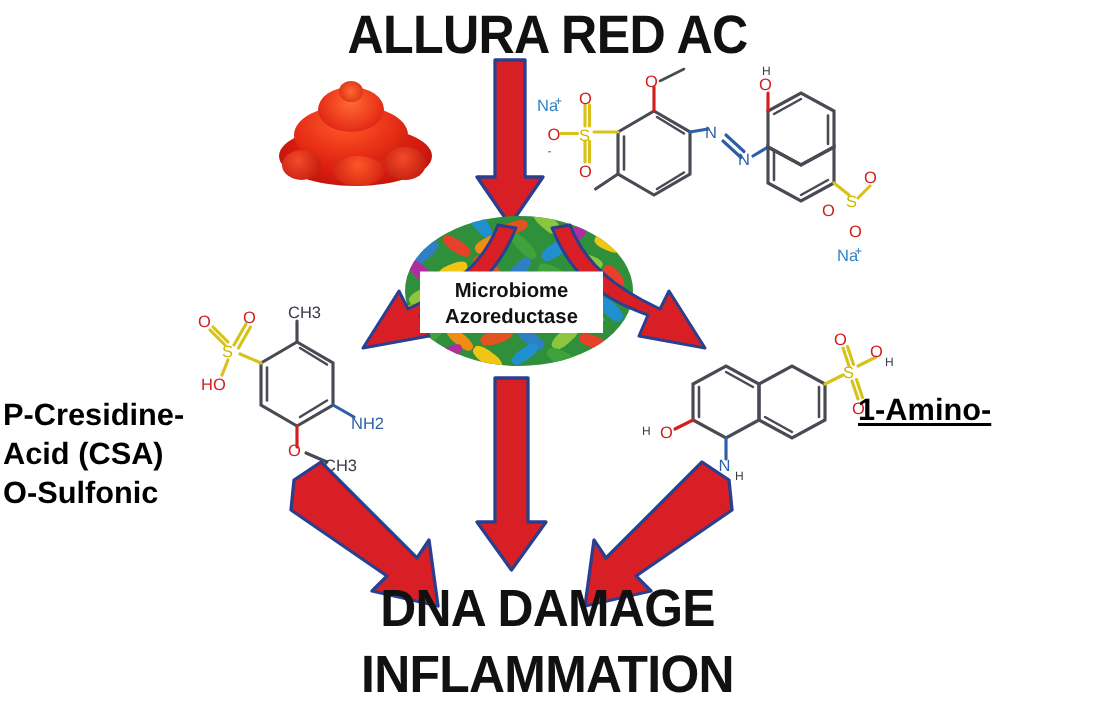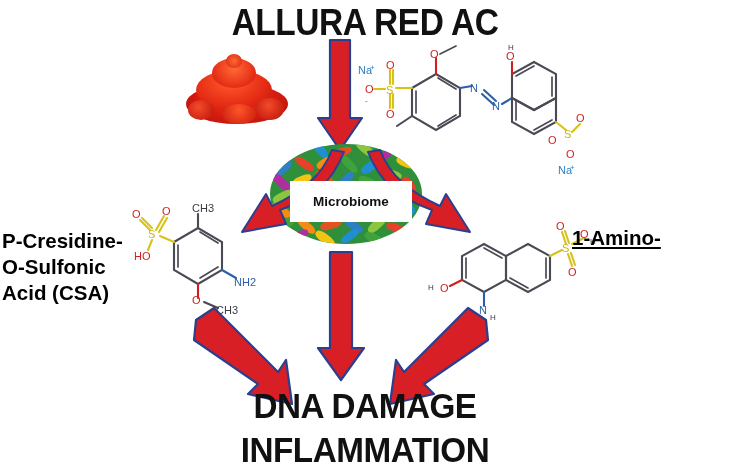--- a/index.html
+++ b/index.html
@@ -44,20 +44,21 @@
     transform: scaleX(0.95);
   }
   .outcome-line { display: block; }
 
   
   .side-label {
     font-weight: 700;
     font-size: 20.5px;
     line-height: 26px;
     color: #000000;
+    margin-top: 36px;
   }
   #label-csa { left: 2px; top: 228px; width: 140px; text-align: left; }
   #label-ansa { left: 572px; top: 225px; width: 158px; text-align: left; text-decoration: underline; }
   #label-ansa .ln-last { display:block; text-align: center; }
   .ln { display: block; }
 
   
   #powder {
     left: 182px; top: 54px;
     width: 110px; height: 72px;
@@ -73,21 +74,21 @@
     width: 152px; height: 100px;
     border-radius: 50%;
     overflow: hidden;
     background: #2f8f3a;
   }
   .bact {
     position: absolute;
     border-radius: 40%;
   }
   #micro-label {
-    left: 290px; top: 181px;
+    left: 280px; top: 181px;
     width: 122px; height: 41px;
     background: #ffffff;
     display: flex;
     flex-direction: column;
     align-items: center;
     justify-content: center;
     font-size: 13.5px;
     font-weight: 700;
     color: #111111;
     line-height: 17px;
@@ -239,20 +240,21 @@
 
   <svg class="arrow-svg" style="left:236px;top:148px;" width="240" height="140">
 
     <path d="M 108,4 C 96,34 78,50 44,62 L 50,76 L 6,84 L 30,46 L 36,58 C 66,44 86,28 96,2 Z" fill="#d81f26" stroke="#2b3f8f" stroke-width="2" stroke-linejoin="round"></path>
 
     <path d="M 132,4 C 144,34 162,50 196,62 L 190,76 L 234,84 L 210,46 L 204,58 C 174,44 154,28 144,2 Z" fill="#d81f26" stroke="#2b3f8f" stroke-width="2" stroke-linejoin="round"></path>
   </svg>
 
   <div class="abs" id="micro-label">
     <span>Microbiome</span>
+    <span>Azoreductase</span>
   </div>
 
   <div class="chem" id="chem-csa" style="left:130px;top:196px;">
     <svg width="130" height="130" viewBox="0 0 130 130">
       <polygon points="44,46 68,32 92,46 92,74 68,88 44,74" class="bond"></polygon>
       <line x1="48" y1="49" x2="48" y2="71" class="bond-thin"></line>
       <line x1="70" y1="36" x2="88" y2="47" class="bond-thin"></line>
       <line x1="88" y1="71" x2="70" y2="82" class="bond-thin"></line>
 
       <line x1="68" y1="32" x2="68" y2="18" class="bond"></line>
@@ -308,22 +310,22 @@
       <text x="110" y="30" class="atom atom-s">S</text>
       <text x="104" y="8" class="atom atom-o">O</text>
       <text x="116" y="54" class="atom atom-o">O</text>
       <text x="128" y="16" class="atom atom-o">O</text>
       <text x="138" y="22" class="atom atom-sm atom-c">H</text>
     </svg>
   </div>
 
   <div class="abs side-label" id="label-csa">
     <span class="ln">P-Cresidine-</span>
+    <span class="ln">Acid (CSA)</span>
     <span class="ln">O-Sulfonic</span>
-    <span class="ln">Acid (CSA)</span>
   </div>
 
   <div class="abs side-label" id="label-ansa">
     <span class="ln">1-Amino-</span>
   </div>
 
   <svg class="arrow-svg" style="left:318px;top:252px;" width="50" height="132">
     <polygon points="12,0 34,0 34,96 46,96 23,128 0,96 12,96" fill="#d81f26" stroke="#2b3f8f" stroke-width="2.2" stroke-linejoin="round"></polygon>
   </svg>
 

